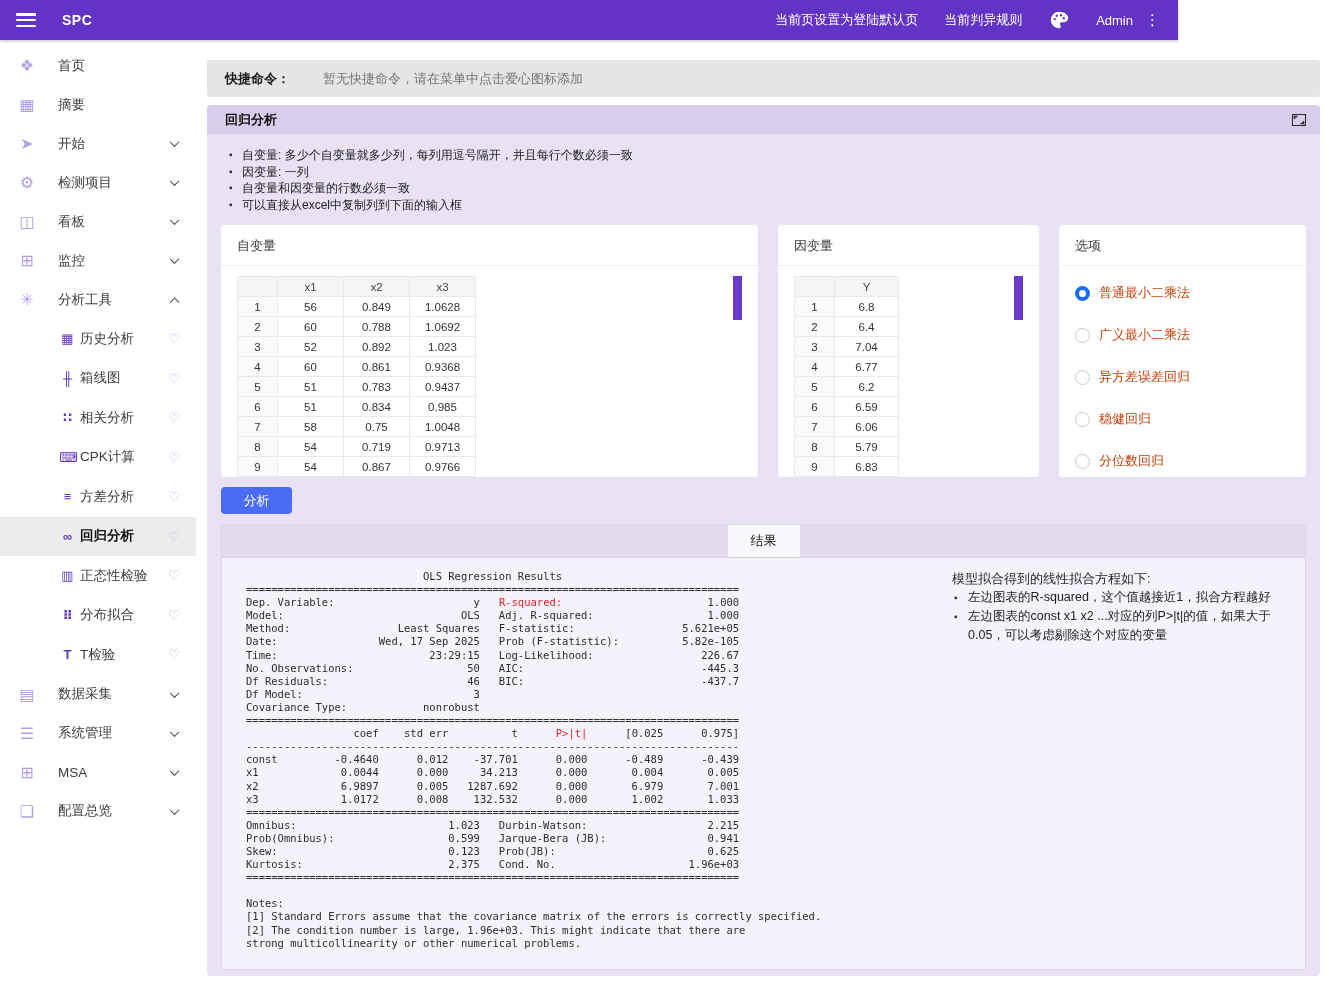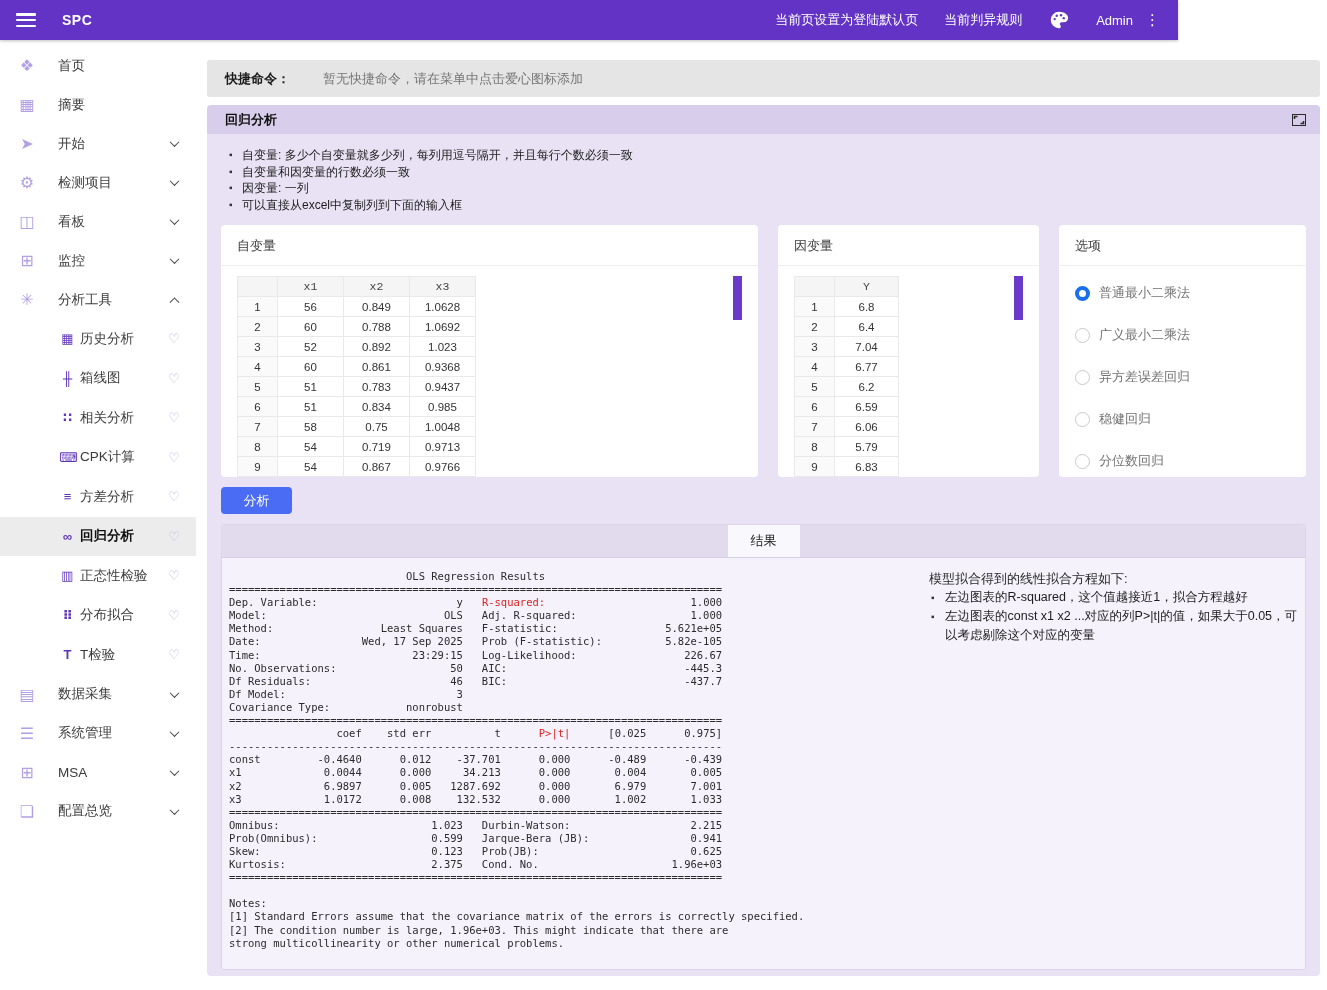--- a/index.html
+++ b/index.html
@@ -61,42 +61,42 @@
   .card-ind { width:537px; flex:none; }
   .card-dep { width:261px; flex:none; }
   .card-opt { flex:1; }
   .card-title { font-size:13px; color:#3d3d3d; padding:12px 16px 10px 16px;
     border-bottom:1px solid #efeef2; }
   .tbl-wrap { position:relative; margin:10px 16px 0 16px; height:208px; overflow:hidden; }
   table.data { border-collapse:collapse; font-size:11.5px; color:#333;
     font-family:"Liberation Sans","DejaVu Sans",sans-serif; }
   table.data th, table.data td { border:1px solid #e9e9e9; height:20px; text-align:center;
     font-weight:normal; padding:0 4px; }
-  table.data thead th { background:#f5f5f5; color:#444;font-family:Liberation Mono, monospace; }
+  table.data thead th { background:#f5f5f5; color:#444; }
   table.data tbody th { background:#fafafa; width:40px; }
   .col-x { width:66px; } .col-y { width:64px; }
   .vscroll { position:absolute; top:0; right:0; width:9px; height:208px; background:#fff; }
   .vthumb { position:absolute; top:0; right:0; width:9px; height:44px; background:#6a3bc8; }
 
   .opt-list { padding:6px 16px; }
   .opt-row { display:flex; align-items:center; height:42px; cursor:pointer; }
   .radio { width:15px; height:15px; border-radius:50%; border:1px solid #c9c9c9;
     background:#fff; flex:none; }
   .radio.sel { border:4.5px solid #1a6ff0; }
-  .opt-label { font-size:13px; color:#737373; margin-left:9px; }
+  .opt-label { font-size:13px; color:#c2410c; margin-left:9px; }
 
   .analyze { display:block; margin:10px 0 10px 0; width:71px; height:27px; border:none;
     border-radius:4px; background:#4a6cf5; color:#fff; font-size:13px; cursor:pointer;
     font-family:inherit; }
 
   .results { background:#f5f2fb; border:1px solid #dcd5ea; border-radius:3px; height:446px; overflow:hidden;}
   .tabstrip { height:33px; background:#e2dbee; display:flex; border-bottom:1px solid #d6cfe5;justify-content:center;}
   .tab { width:72px; background:#f9f8fc; display:flex; align-items:center; justify-content:center;
     font-size:13px; color:#222; cursor:pointer; }
-  .results-body { display:flex; padding:12px 7px; }
+  .results-body { display:flex; padding:12px 24px;gap:6px; }
   pre.ols { width:700px; flex:none; font-family:"DejaVu Sans Mono","Liberation Mono",monospace;
     font-size:10.5px; line-height:13.1px; color:#2b2b2b; }
   pre.ols .red { color:#e02020; }
   .explain { flex:1; padding-top:0; }
   .explain-title { font-size:13px; color:#2b2b2b; }
   .equation { font-family:"DejaVu Serif","Liberation Serif",serif; font-style:italic;
     font-size:15.5px; color:#111; text-align:center; margin:16px 40px 18px 0; }
   .equation sub { font-size:10px; }
   ul.explain-list { list-style:none; margin-left:2px; }
   ul.explain-list li { font-size:12.5px; color:#1d1d1d; line-height:19px; padding-left:14px; position:relative; }
@@ -245,22 +245,22 @@
             <rect x="0.5" y="0.5" width="13" height="11" fill="none" stroke="#2b2b2b"></rect>
             <path d="M2.5 5V2.5H5.5" fill="none" stroke="#2b2b2b" stroke-width="1.6"></path>
             <path d="M11.5 7v2.5H8.5" fill="none" stroke="#2b2b2b" stroke-width="1.6"></path>
           </svg>
       </span>
     </div>
     <div class="panel-body">
 
       <ul class="instructions" id="instructions">
           <li>自变量: 多少个自变量就多少列，每列用逗号隔开，并且每行个数必须一致</li>
+          <li>因变量: 一列</li>
           <li>自变量和因变量的行数必须一致</li>
-          <li>因变量: 一列</li>
           <li>可以直接从excel中复制列到下面的输入框</li>
         </ul>
 
       <div class="cards">
         <div class="card card-ind">
           <div class="card-title">自变量</div>
           <div class="tbl-wrap">
             <table class="data" id="tbl-ind">
                 <thead>
                   <tr>

